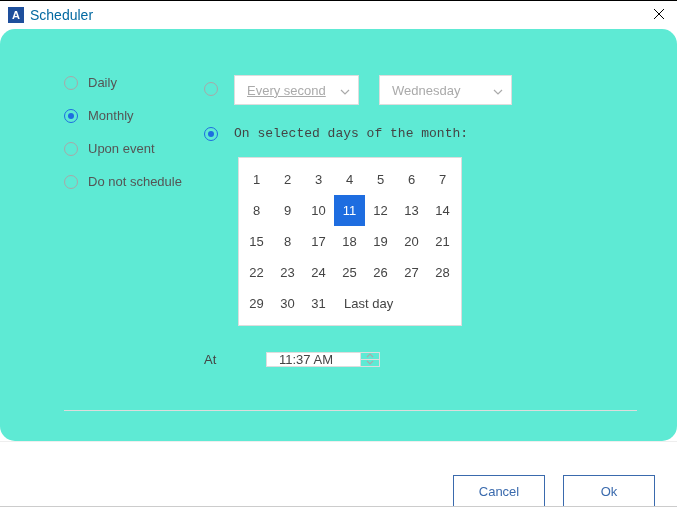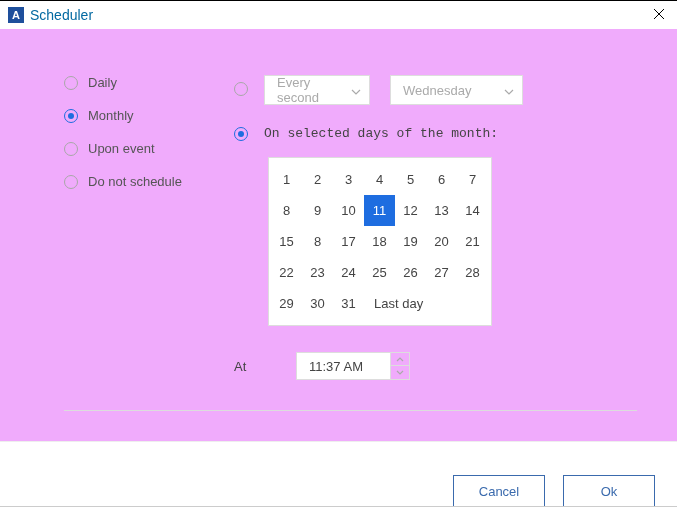--- a/index.html
+++ b/index.html
@@ -30,27 +30,27 @@
   }
   .titlebar .title { color: #0369a1; font-size: 14px; }
   .titlebar .spacer { flex: 1; }
   .titlebar .close-icon {
     cursor: pointer;
     padding: 2px 6px;
   }
   .titlebar .close-icon svg { width: 12px; height: 12px; stroke: #000; stroke-width: 1; }
 
   .content {
-    background: #f0abfc;
+    background: #5eead4;
     height: 412px;
     padding: 46px 40px 20px 64px;
     display: flex;
-    gap: 30px;
     position: relative;
     overflow: hidden;
+    border-radius: 15px;
   }
 
   .left-col { width: 140px; }
   .radio-row {
     display: flex;
     align-items: center;
     gap: 10px;
     margin-bottom: 18px;
     cursor: pointer;
     color: #555;
@@ -85,21 +85,21 @@
     border: 1px solid #ddd;
     display: flex;
     align-items: center;
     padding: 0 8px 0 12px;
     color: #aaa;
     cursor: pointer;
     gap: 8px;
   }
   .combo .chev { margin-left: auto; }
   .combo .chev svg { width: 10px; height: 6px; }
-  .combo.freq { width: 106px; }
+  .combo.freq { width: 125px; text-decoration: underline; }
   .combo.day { width: 133px; margin-left: 6px; }
 
   .month-label { color: #444; font-family: Liberation Mono, monospace; }
 
   .day-grid {
     margin-left: 34px;
     margin-top: 16px;
     background: #fff;
     border: 1px solid #ddd;
     width: 224px;
@@ -127,21 +127,21 @@
   }
 
   .at-row {
     display: flex;
     align-items: center;
     margin-top: 26px;
   }
   .at-label { width: 34px; color: #444; }
   .time-input {
     display: flex;
-    height: 28px;
+    height: 15px;
     padding-left: 28px;
   }
   .time-input .t-text {
     border: 1px solid #ddd;
     background: #fff;
     display: flex; align-items: center;
     padding: 0 12px;
     width: 95px;
     color: #444;
   }

